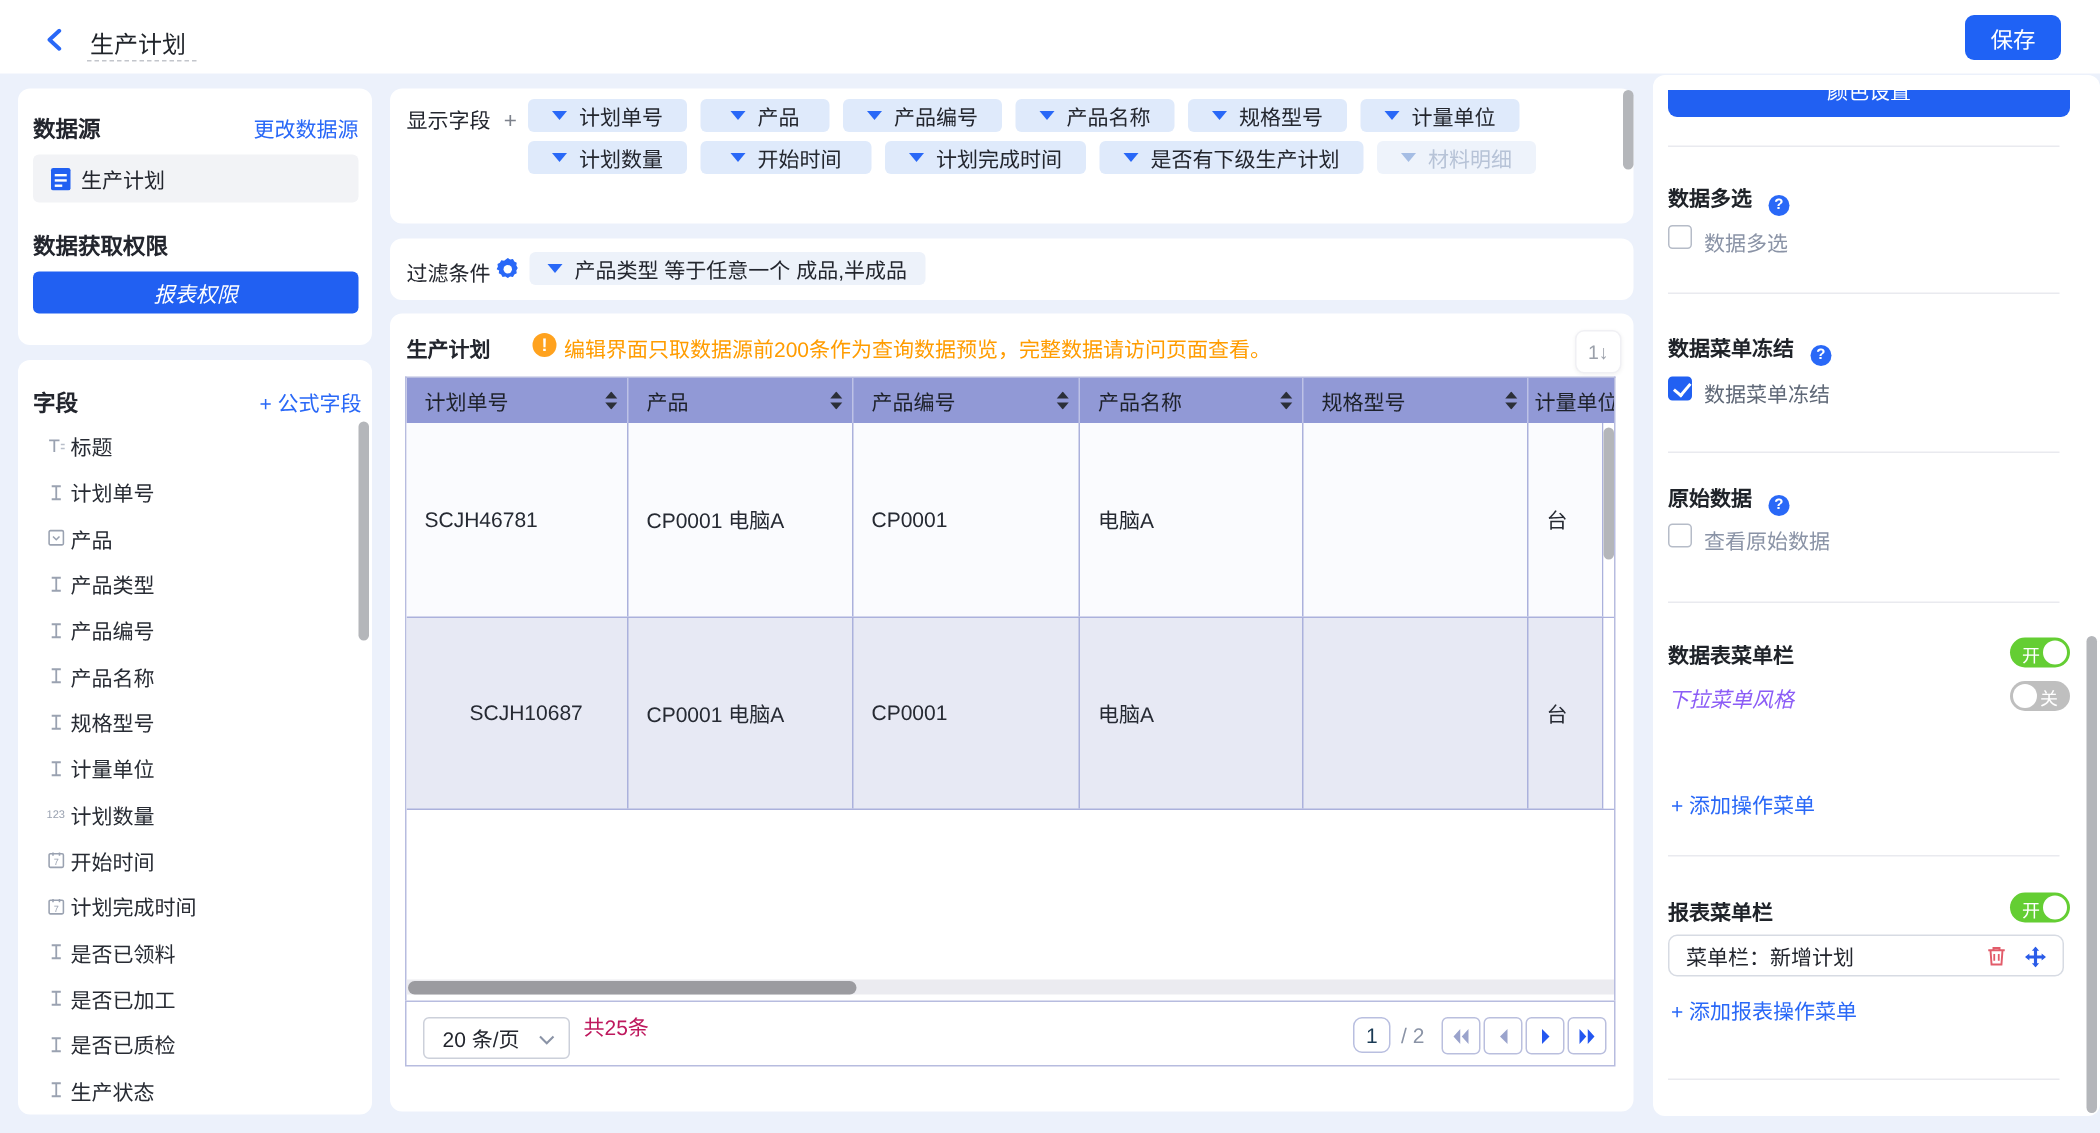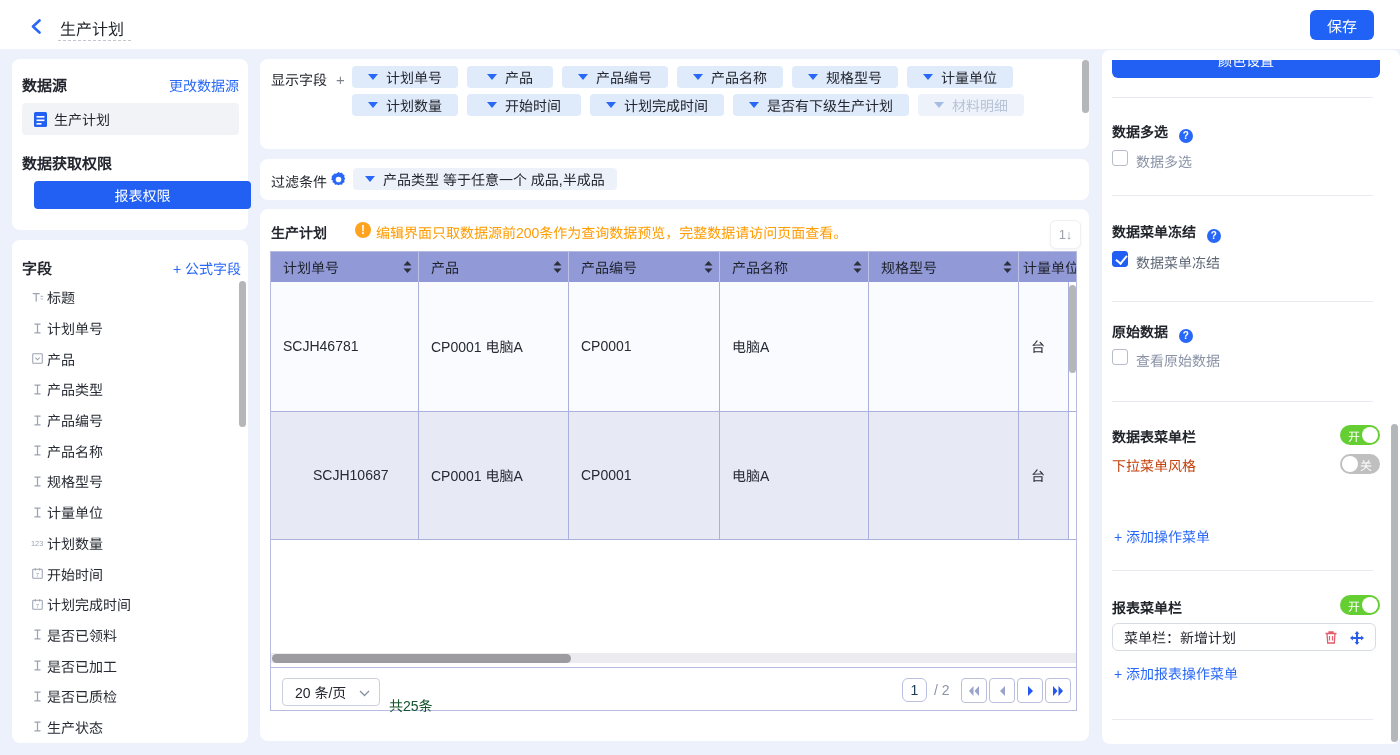--- a/index.html
+++ b/index.html
@@ -71,21 +71,21 @@
   <div class="abs" style="left:10px;top:44px;width:217px;height:32px;background:#f2f3f6;border-radius:4px;display:flex;align-items:center;">
     <svg style="margin:0 6px 0 11px;" width="15" height="15" viewBox="0 0 15 15">
         <rect x="1" y="0" width="13" height="15" rx="1.5" fill="#2160f2"></rect>
         <rect x="3.5" y="4" width="8" height="1.6" fill="#fff"></rect>
         <rect x="3.5" y="7.5" width="8" height="1.6" fill="#fff"></rect>
         <rect x="3.5" y="11" width="5" height="1.6" fill="#fff"></rect>
       </svg>
     <span>生产计划</span>
   </div>
   <div class="abs bold" style="left:10px;top:93px;font-size:15px;">数据获取权限</div>
-  <div class="abs" style="left:22px;top:122px;width:217px;height:28px;background:#2160f2;color:#fff;border-radius:4px;display:flex;align-items:center;justify-content:center;">报表权限</div>
+  <div class="abs" style="left:10px;top:122px;width:217px;height:28px;background:#2160f2;color:#fff;border-radius:4px;display:flex;align-items:center;justify-content:center;font-style:italic;">报表权限</div>
 </div>
 
 <div class="card" id="lc2">
   <div class="abs bold" style="left:10px;top:17px;font-size:15px;">字段</div>
   <div class="abs blue" style="right:7px;top:18px;">+ 公式字段</div>
   <div id="fieldlist" class="abs" style="left:0;top:42px;width:236px;">
     <div class="frow">
         <svg width="15" height="15" viewBox="0 0 15 15">
           <path d="M2 3h8M6 3v9" stroke="#9aa2b1" stroke-width="1.4" fill="none"></path>
           <path d="M11 6.2h3M11 9.2h3" stroke="#b9bfca" stroke-width="1.2"></path>
@@ -267,21 +267,21 @@
     <div class="abs" style="left:798px;top:33px;width:7px;height:88px;background:#b4b6ba;border-radius:4px;"></div>
     <div class="abs" style="left:0;top:401px;width:805px;height:10px;background:#ebebf0;"></div>
     <div class="abs" style="left:1px;top:401.5px;width:299px;height:9px;background:#9b9ba0;border-radius:5px;"></div>
   </div>
   <div id="pager" class="abs" style="left:10px;top:458px;width:807px;height:44px;border:1px solid #b7bcdf;">
     <div class="abs" style="left:11px;top:9.5px;width:98px;height:28px;border:1px solid #ccd0da;border-radius:4px;display:flex;align-items:center;padding-left:12px;">20 条/页
       <svg style="position:absolute;right:9px;top:11px;" width="11" height="7" viewBox="0 0 11 7">
           <path d="M1 1l4.5 4.5L10 1" stroke="#8a93a6" stroke-width="1.4" fill="none"></path>
         </svg>
     </div>
-    <div class="abs" style="left:118px;top:27px;color:#14532d;">共25条</div>
+    <div class="abs" style="left:118px;top:6px;color:#be185d;">共25条</div>
     <div class="abs" style="left:631px;top:10px;width:25px;height:24px;border:1px solid #b9bfe0;border-radius:6px;text-align:center;line-height:22px;color:#1a3a54;">1</div>
     <div class="abs" style="left:663px;top:14px;color:#8a93a6;">/ 2</div>
     <div class="abs" style="left:690px;top:10px;display:flex;gap:2px;">
       <div class="pbtn">
           <svg width="12" height="10" viewBox="0 0 12 10">
             <path d="M5.5 0L1 5l4.5 5zM11 0L6.5 5l4.5 5z" fill="#9aa3cc"></path>
           </svg>
         </div>
       <div class="pbtn">
           <svg width="7" height="10" viewBox="0 0 7 10">
@@ -316,21 +316,21 @@
     <div class="divider" style="top:240.7px;"></div>
     <div class="h-sec" style="top:261px;">原始数据 <span class="qmark">?</span></div>
     <div class="cb" style="top:289px;"></div>
       <div class="cb-label" style="top:290px;">查看原始数据</div>
     <div class="divider" style="top:341px;"></div>
     <div class="h-sec" style="top:366px;">数据表菜单栏</div>
     <div class="toggle on" style="top:364.5px;">
         <span class="txt">开</span>
         <span class="knob"></span>
       </div>
-    <div class="abs" style="left:10px;top:395px;color:#c2410c;">下拉菜单风格</div>
+    <div class="abs" style="left:10px;top:395px;color:#8b5cf6;font-style:italic;">下拉菜单风格</div>
     <div class="toggle off" style="top:394px;">
         <span class="knob"></span>
         <span class="txt">关</span>
       </div>
     <div class="linkplus" style="top:466px;">+ 添加操作菜单</div>
     <div class="divider" style="top:510px;"></div>
     <div class="h-sec" style="top:537px;">报表菜单栏</div>
     <div class="toggle on" style="top:535px;">
         <span class="txt">开</span>
         <span class="knob"></span>

